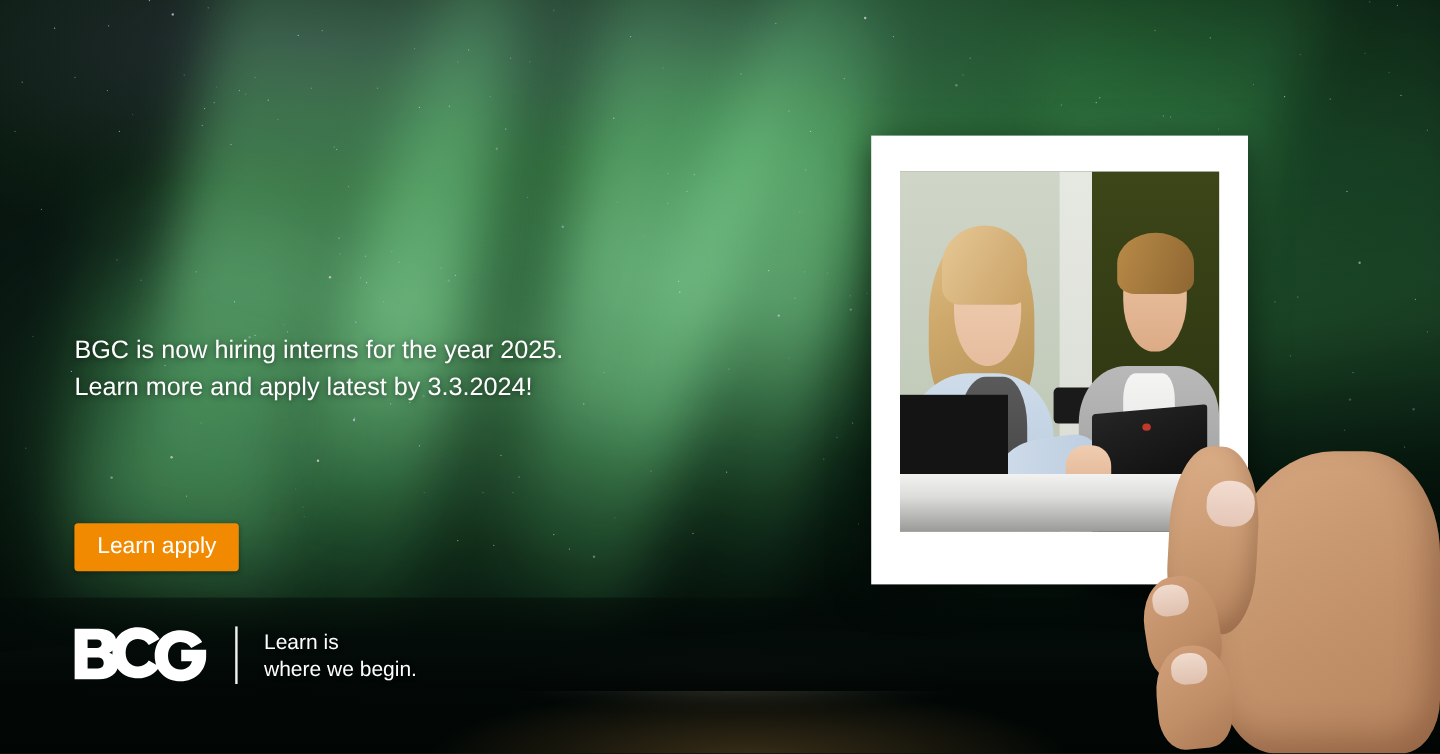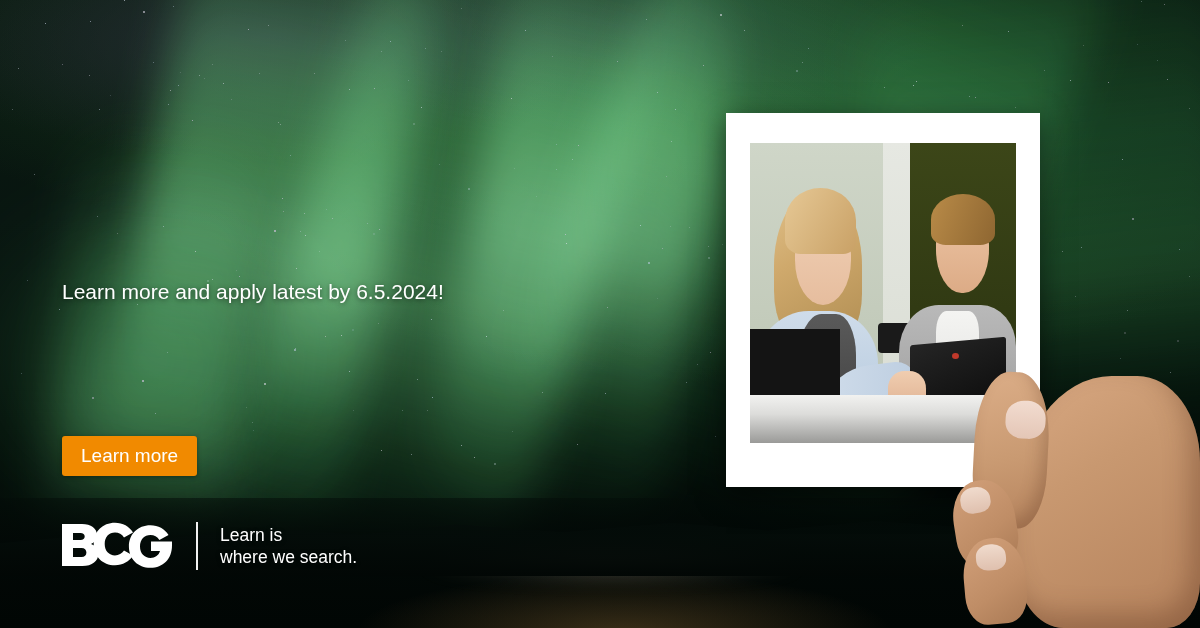--- a/index.html
+++ b/index.html
@@ -549,24 +549,25 @@
     </div>
 
   <div class="horizon">
     <div class="snow"></div>
   </div>
   <div class="ridge"></div>
 
   <div class="content">
 
     <div class="body-copy">
-      <div>Learn more and apply latest by 6.5.2024!</div>
+      <div>BGC is now hiring interns for the year 2025.</div>
+      <div>Learn more and apply latest by 3.3.2024!</div>
     </div>
 
-    <button class="cta">Learn more</button>
+    <button class="cta">Learn apply</button>
   </div>
 
   <div class="lockup">
     <svg class="bcg-mark" width="110" height="48" viewBox="0 0 110 48" aria-label="BCG">
       <g fill="#ffffff">
 
         <path d="M0 2 h20 c9 0 15 4.5 15 11 0 4.2-2.3 7.3-6 8.9 4.6 1.5 7.4 5 7.4 9.8 0 7.2-6.2 12.3-16 12.3 H0 Z
                  M11 11 v7 h7.5 c2.6 0 4.2-1.4 4.2-3.5 0-2.2-1.6-3.5-4.2-3.5 Z
                  M11 26 v9 h8.6 c3 0 4.8-1.7 4.8-4.5 0-2.7-1.8-4.5-4.8-4.5 Z"></path>
 
@@ -576,21 +577,21 @@
         <path d="M89 19.5 h21 v4 c0 13.5-8.9 22.3-21.6 22.3 -12.6 0-21.5-8.9-21.5-21.3 0-12.4 8.9-21.3 21.5-21.3
                  7.9 0 14.4 3.7 18.1 9.7 l-9.1 5.1 c-2-3.1-5.2-4.9-9-4.9 -6 0-10.4 4.5-10.4 11.4 0 6.9 4.4 11.4 10.4 11.4
                  4.8 0 8.4-2.6 9.6-6.9 H89 Z"></path>
       </g>
     </svg>
 
     <div class="divider"></div>
 
     <div class="tagline">
       <div>Learn is</div>
-      <div>where we search.</div>
+      <div>where we begin.</div>
     </div>
   </div>
 
   <div class="polaroid-wrap">
     <div class="polaroid">
       <div class="photo">
         <div class="wall-left"></div>
         <div class="wall-mid"></div>
         <div class="wall-right"></div>
         <div class="chair"></div>

